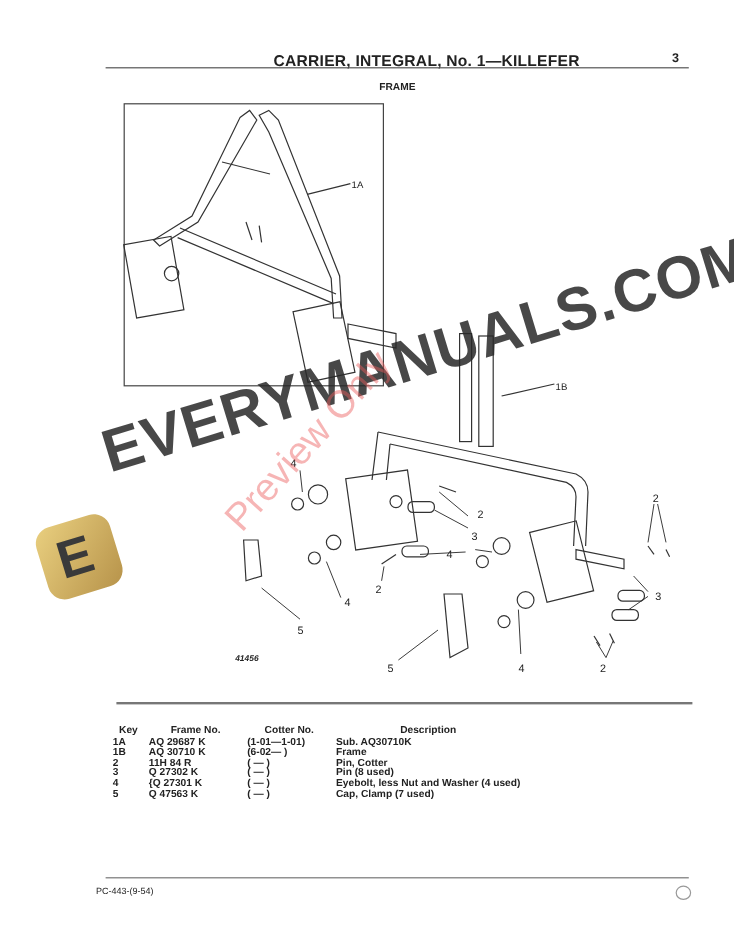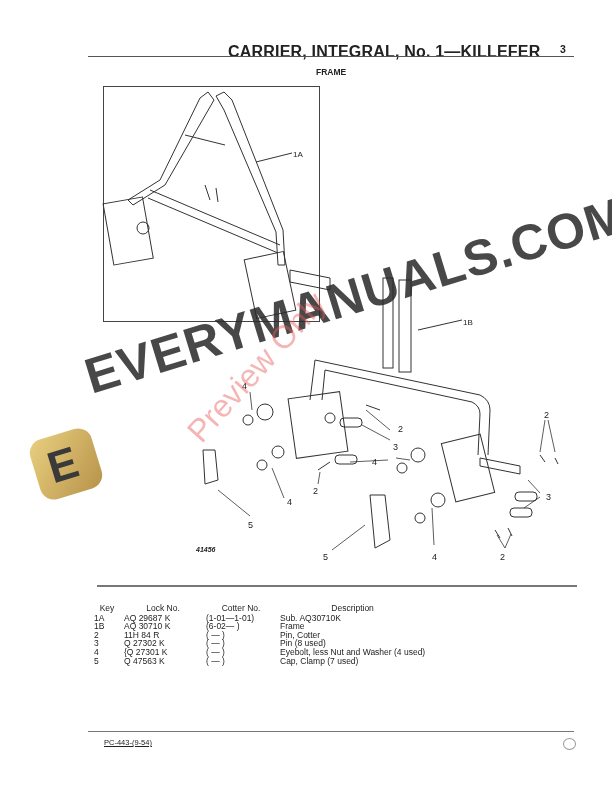--- a/index.html
+++ b/index.html
@@ -1,33 +1,33 @@
 <!DOCTYPE html>
 <html><head>
 <meta charset="utf-8">
 <style>
   html, body { margin:0; padding:0; background:#fff; }
   body { width:612px; height:792px; position:relative; overflow:hidden; font-family:"Liberation Sans", sans-serif; color:#222; }
   .abs { position:absolute; }
-  .header-title { left:228px; top:43px; font-size:16px; font-weight:bold; letter-spacing:0.2px; }
+  .header-title { left:228px; top:43px; font-size:13px; font-weight:bold; letter-spacing:0.2px; }
   .page-num { left:560px; top:43px; font-size:10.5px; font-weight:bold; }
   .header-rule { left:88px; top:56px; width:486px; height:1px; background:#555; }
   .section-title { left:316px; top:67px; font-size:8.5px; font-weight:bold; }
   .inset-box { left:103px; top:86px; width:215px; height:234px; border:1px solid #444; }
   .drawing { left:0; top:0; width:612px; height:792px; }
   .fig-num { left:196px; top:546px; font-size:7px; font-style:italic; font-weight:bold; }
   .table-rule { left:97px; top:585px; width:480px; height:2px; background:#777; }
   table.parts { left:92px; top:604px; font-size:8.5px; border-collapse:collapse; line-height:8.6px; }
-  table.parts td, table.parts th { padding:0 4px 0 0; white-space:nowrap; font-weight:normal; vertical-align:top;margin-top:40px; }
+  table.parts td, table.parts th { padding:0 4px 0 0; white-space:nowrap; font-weight:bold; vertical-align:top;margin-top:40px; }
   table.parts th { padding-bottom:1px; }
   .c-key { width:26px; padding-left:2px !important; }
   .c-part { width:78px; }
   .c-serial { width:70px; }
   .footer-rule { left:88px; top:731px; width:486px; height:1px; background:#777; }
-  .footer-code { left:104px; top:738px; font-size:7.5px;text-decoration:underline; }
+  .footer-code { left:80px; top:738px; font-size:7.5px; }
   .footer-logo { left:563px; top:738px; width:11px; height:10px; border:1px solid #999; border-radius:50%; }
   .wm-big { left:78px; top:350px; transform:rotate(-17deg); transform-origin:left top; font-size:50px; font-weight:bold; color:rgba(40,40,40,0.85); letter-spacing:1px; }
   .wm-preview { left:180px; top:425px; transform:rotate(-48deg); transform-origin:left top; font-size:32px; color:rgba(235,90,90,0.45); }
   .wm-logo { left:34px; top:433px; width:64px; height:62px; border-radius:14px; background:linear-gradient(135deg,#e9cf7f,#b7934a); transform:rotate(-17deg); }
   .wm-logo span { position:absolute; left:14px; top:6px; font-size:44px; font-weight:bold; color:#3a3a3a; }
 </style>
 </head>
 <body>
 
 <div class="abs header-title">CARRIER, INTEGRAL, No. 1—KILLEFER</div>
@@ -125,21 +125,21 @@
 </svg>
 
 <div class="abs fig-num">41456</div>
 
 <div class="abs table-rule"></div>
 
 <table class="abs parts">
   <thead>
     <tr>
       <th class="c-key">Key</th>
-      <th class="c-part">Lock No.</th>
+      <th class="c-part">Frame No.</th>
       <th class="c-serial">Cotter No.</th>
       <th>Description</th>
     </tr>
   </thead>
   <tbody>
     <tr>
       <td class="c-key">1A</td>
       <td>AQ 29687 K</td>
       <td>(1-01—1-01)</td>
       <td>Sub. AQ30710K</td>

